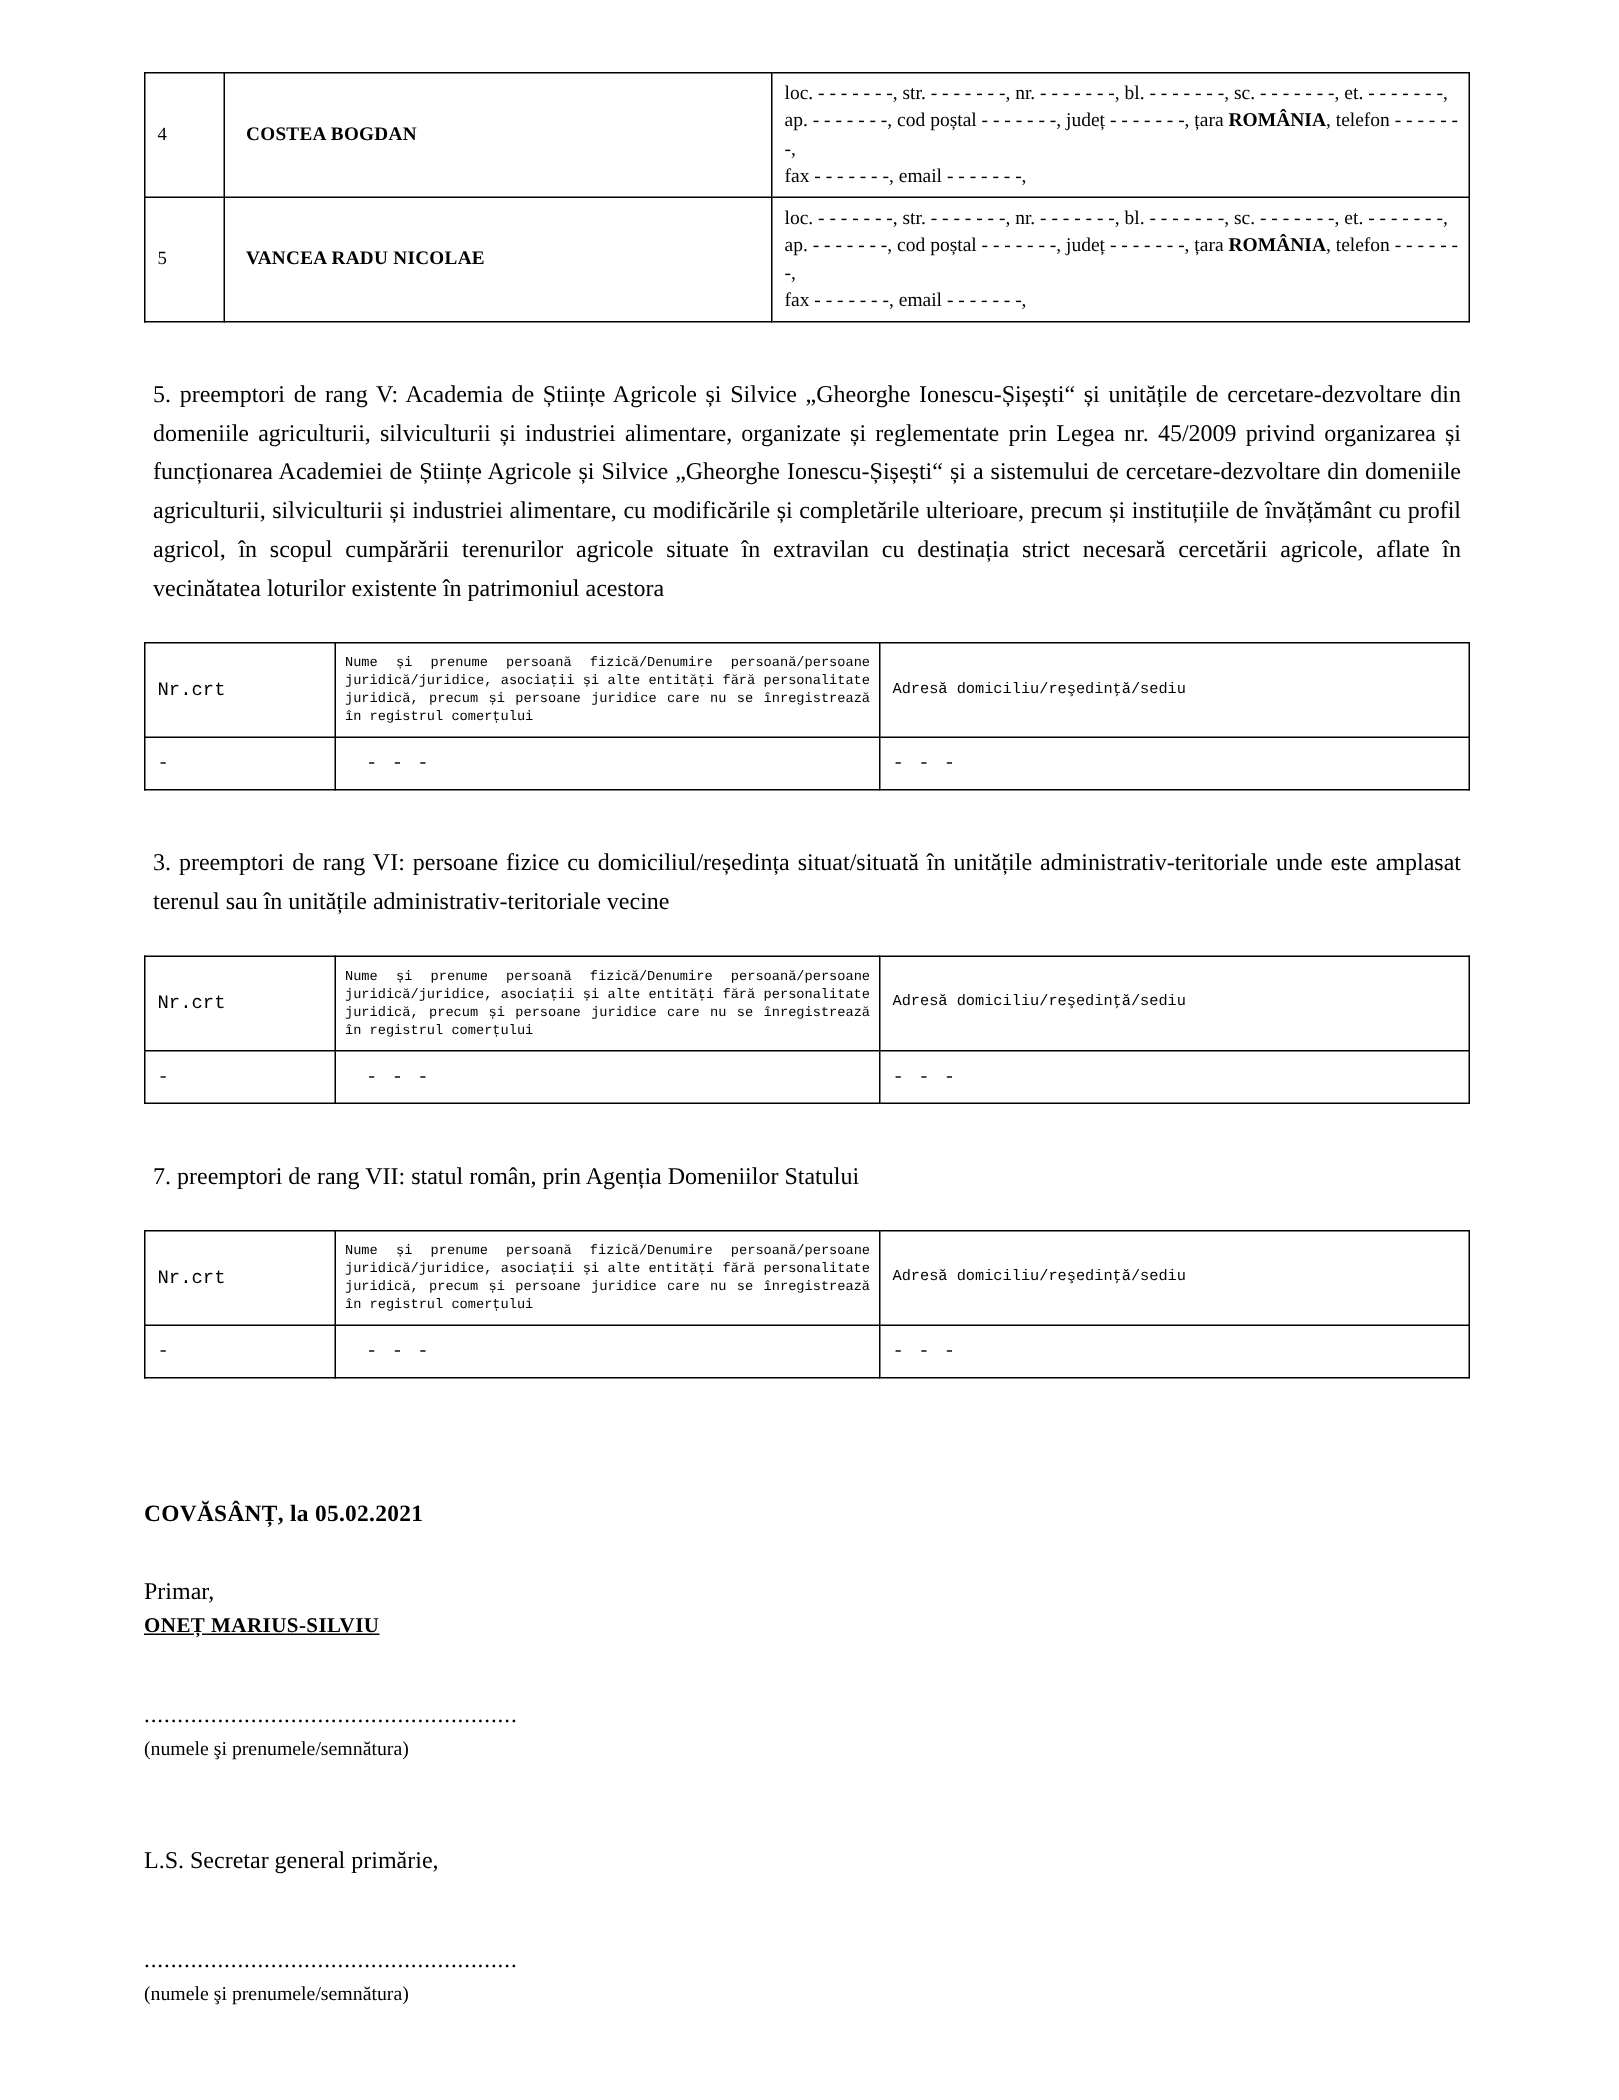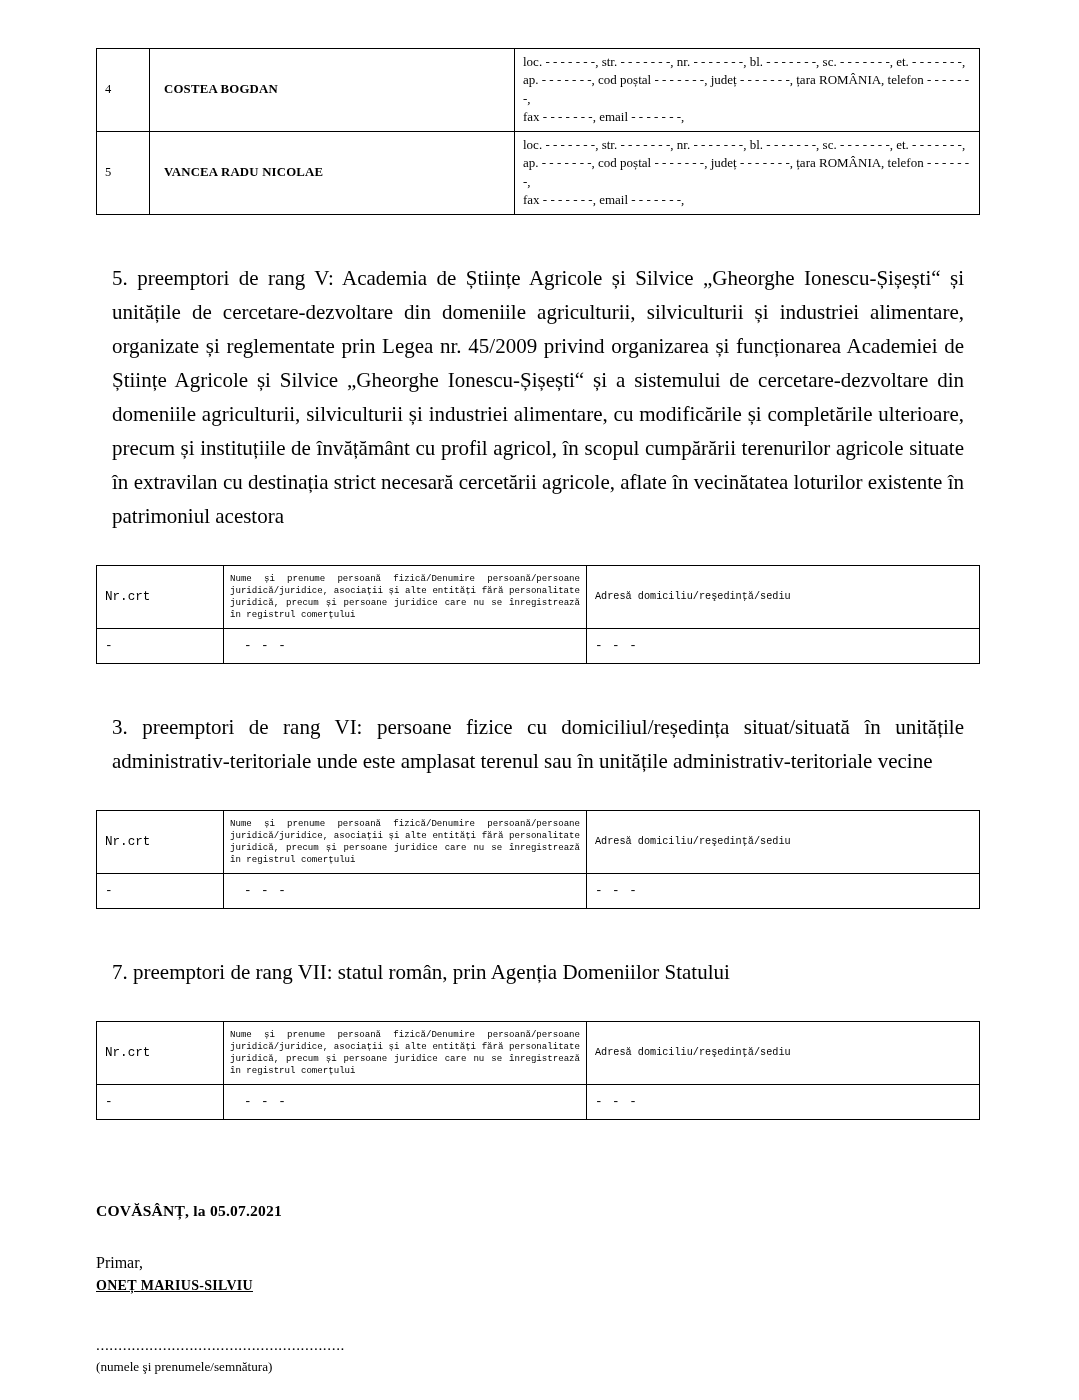--- a/index.html
+++ b/index.html
@@ -52,28 +52,28 @@
     font-weight: bold;
     font-size: 12.8px;
     letter-spacing: .2px;
     padding-left: 14px;
   }
   .persons-table td.col-addr {
     font-size: 13px;
     line-height: 1.42;
     padding-left: 8px;
   }
-  .persons-table td.col-addr b { font-weight: normal; text-align: center; }
+  .persons-table td.col-addr b { font-weight: bold; text-align: center; }
 
   
   p.para {
     text-align: justify;
-    font-size: 21px;
+    font-size: 16px;
     line-height: 1.62;
-    margin: 16px;
+    margin: 6px;
   }
   .block-gap-1 { height: 30px; }
   .block-gap-2 { height: 16px; }
 
   
   .rank-table td {
     vertical-align: middle;
     font-family: Liberation Mono, monospace;
   }
   .rank-table td.c1 { width: 112px; font-size: 12.6px; padding-left: 8px; }
@@ -175,32 +175,33 @@
         <tr class="row">
           <td class="d1">-</td>
           <td class="d2">- - -</td>
           <td class="d3">- - -</td>
         </tr>
       </tbody>
     </table>
 
     <div class="sig-block">
       <div style="height:82px"></div>
-      <div class="sig-place">COVĂSÂNȚ, la 05.07.2021</div>
+      <div class="sig-place">COVĂSÂNȚ, la 05.02.2021</div>
 
       <div style="height:34px"></div>
       <div class="sig-role">Primar,</div>
       <div style="height:6px"></div>
       <div class="sig-name">ONEȚ MARIUS-SILVIU</div>
       <div style="height:42px"></div>
       <div class="dots">........................................................</div>
       <div style="height:5px"></div>
       <div class="caption">(numele şi prenumele/semnătura)</div>
 
       <div style="height:58px"></div>
+      <div class="sig-role">L.S. Secretar general primărie,</div>
       <div style="height:6px"></div>
       <div style="height:42px"></div>
       <div class="dots">........................................................</div>
       <div style="height:5px"></div>
       <div class="caption">(numele şi prenumele/semnătura)</div>
     </div>
 
   </div>
 </div>
 

